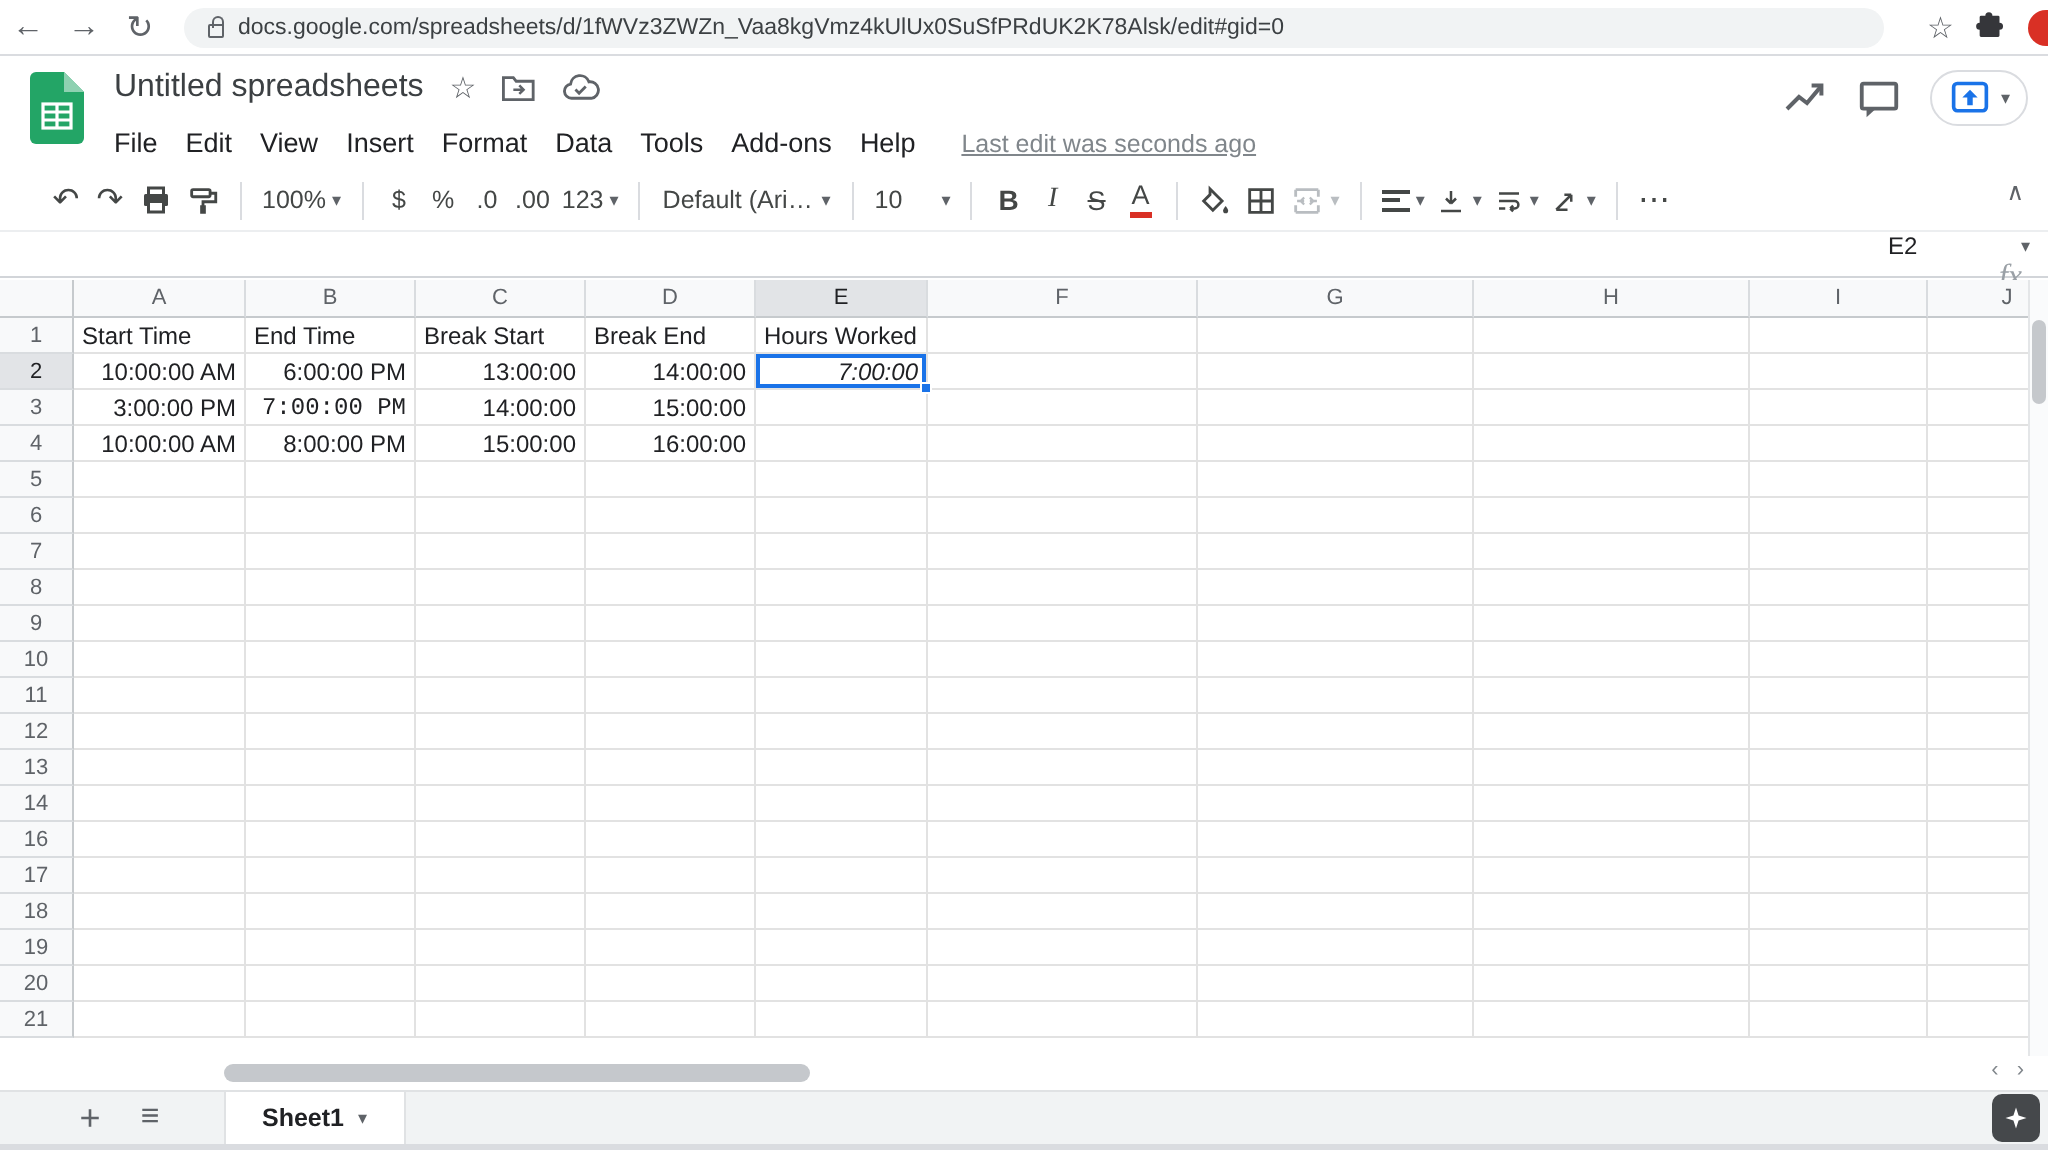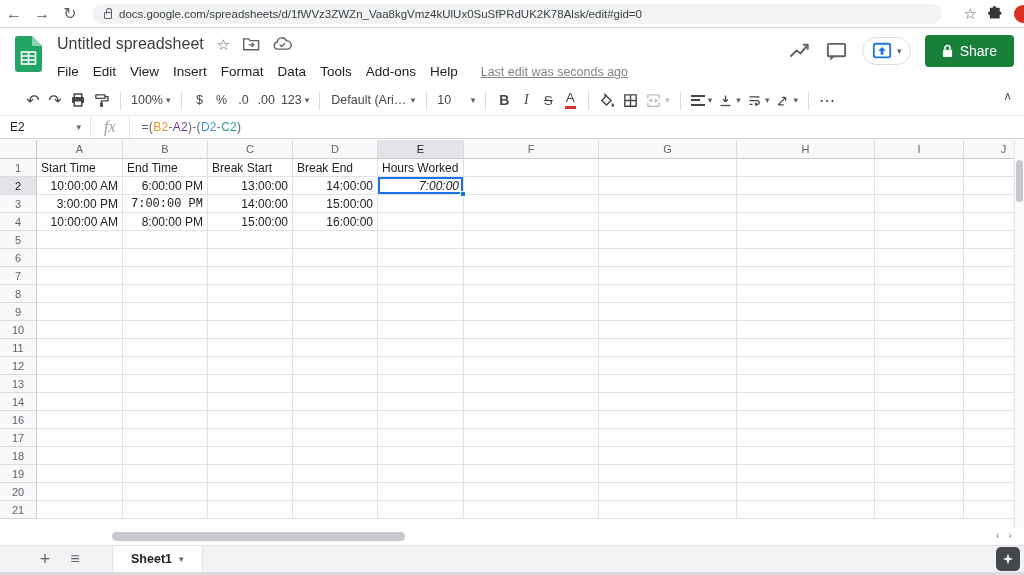--- a/index.html
+++ b/index.html
@@ -50,21 +50,21 @@
   .font-name{ font-size:12.5px; color:#444746; white-space:nowrap; overflow:hidden; }
   .bold-b{ font-weight:bold; font-size:14px; }
   .italic-i{ font-style:italic; font-size:14px; font-family:"Liberation Serif",serif; }
   .strike-s{ text-decoration:line-through; font-size:13.5px; }
   .color-a{ font-size:13.5px; border-bottom:3px solid #d93025; line-height:1.1; padding:0 1px; }
   .align-bars{ display:flex; flex-direction:column; gap:2.5px; }
   .align-bars span{ height:2px; background:#444746; display:block; }
   .collapse-btn{ position:absolute; right:12px; top:4px; font-size:12px; color:#5f6368; cursor:pointer; }
   
   .formula-bar{ position:absolute; top:115px; left:0; width:1024px; height:24px; background:#fff;
-    border-top:1px solid #eceef0; border-bottom:1px solid #d2d5d9; display:flex; align-items:center; }
+    border-top:1px solid #eceef0; border-bottom:1px solid #d2d5d9; display:flex; align-items:flex-end;flex-direction:column; }
   .name-box{ width:90px; height:100%; display:flex; align-items:center; padding-left:10px;
     font-size:12px; color:#202124; cursor:text; }
   .name-box .caret{ margin-left:auto; margin-right:9px; }
   .fb-sep{ width:1px; height:100%; background:#e3e5e8; }
   .fx{ font-style:italic; font-family:"Liberation Serif",serif; color:#9aa0a6; font-size:16px;
     padding:0 13px; }
   .formula-text{ font-size:12px; letter-spacing:0.3px; padding-left:12px; }
   
   .grid{ position:absolute; top:140px; left:0; width:1014px; height:388px; overflow:hidden; background:#fff; }
   .grid-row{ display:flex; height:18px; }
@@ -130,21 +130,21 @@
       <svg width="27" height="36" viewBox="0 0 27 36">
         <path d="M3 0h14l10 10v23a3 3 0 0 1-3 3H3a3 3 0 0 1-3-3V3a3 3 0 0 1 3-3z" fill="#23a566"></path>
         <path d="M17 0l10 10h-10z" fill="#8ed1b1"></path>
         <g fill="none" stroke="#fff" stroke-width="1.6">
           <rect x="6.5" y="16" width="14" height="12"></rect>
           <path d="M6.5 20h14M6.5 24h14M13.5 16v12"></path>
         </g>
       </svg>
     </div>
     <div class="doc-title-row">
-      <span class="doc-title">Untitled spreadsheet</span>
+      <span class="doc-title">Untitled spreadsheets</span>
       <span class="title-ic">☆</span>
       <svg class="title-ic" width="17" height="15" viewBox="0 0 24 20">
         <path d="M1 2h7l2 2.5h12v13H1z" fill="none" stroke="#5f6368" stroke-width="2"></path>
         <path d="M8 10.5h7m-2.8-3 3 3-3 3" fill="none" stroke="#5f6368" stroke-width="1.8"></path>
       </svg>
       <svg class="title-ic" width="19" height="14" viewBox="0 0 24 17">
         <path d="M6 15a4.5 4.5 0 0 1-.6-8.95A6 6 0 0 1 17 4.6 4.6 4.6 0 0 1 18.5 15z" fill="none" stroke="#5f6368" stroke-width="1.8"></path>
         <path d="M8.5 9.5l2.3 2.3 4.2-4.2" fill="none" stroke="#5f6368" stroke-width="1.8"></path>
       </svg>
     </div>
@@ -170,27 +170,20 @@
         <rect x="3" y="4" width="18" height="13" rx="1" fill="none" stroke="#5f6368" stroke-width="2"></rect>
         <path d="M5.5 17v4.5l5-4.5" fill="#5f6368"></path>
       </svg>
       <div class="present-pill">
         <svg width="22" height="20" viewBox="0 0 24 22">
           <rect x="3" y="3" width="18" height="15" rx="2" fill="none" stroke="#1a73e8" stroke-width="2"></rect>
           <path d="M12 6.5l4.2 4.2h-2.7v4.3h-3v-4.3H7.8z" fill="#1a73e8"></path>
         </svg>
         <span class="caret">▾</span>
       </div>
-      <button class="share-btn">
-        <svg width="11" height="14" viewBox="0 0 12 15">
-          <rect x="1" y="6" width="10" height="8" rx="1" fill="#fff"></rect>
-          <path d="M3.2 6V4.3a2.8 2.8 0 0 1 5.6 0V6" stroke="#fff" stroke-width="1.7" fill="none"></path>
-        </svg>
-        <span>Share</span>
-      </button>
     </div>
   </div>
 
   <div class="toolbar">
     <span class="tb-btn tb-glyph">↶</span>
     <span class="tb-btn tb-glyph">↷</span>
     <span class="tb-btn">
       <svg width="18" height="18" viewBox="0 0 24 24">
         <path d="M7 8V4h10v4" stroke="#444746" stroke-width="2" fill="none"></path>
         <rect x="4" y="8" width="16" height="8" rx="1" fill="#444746"></rect>

